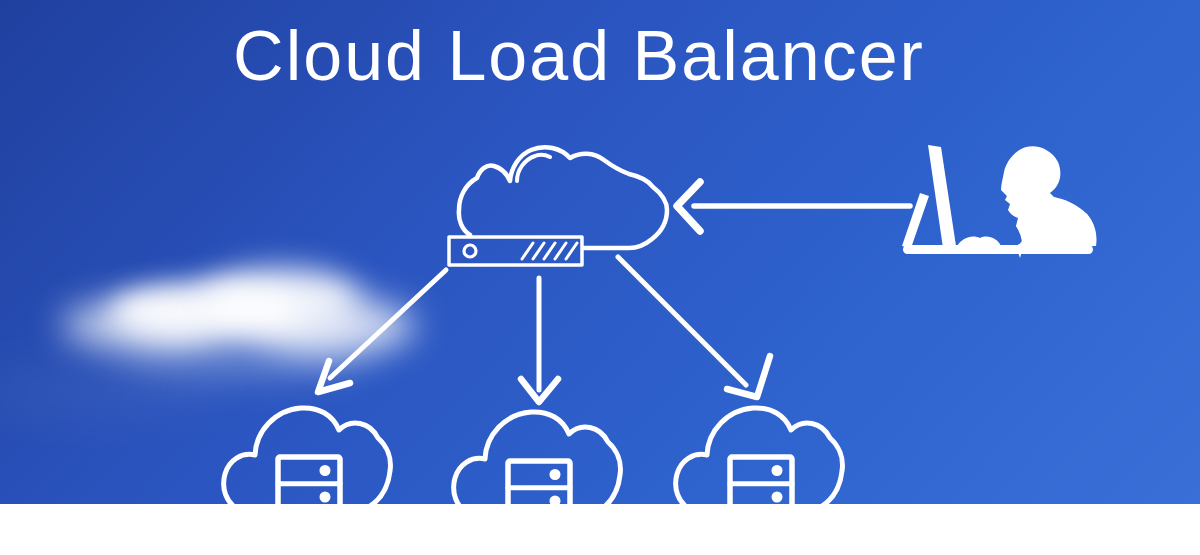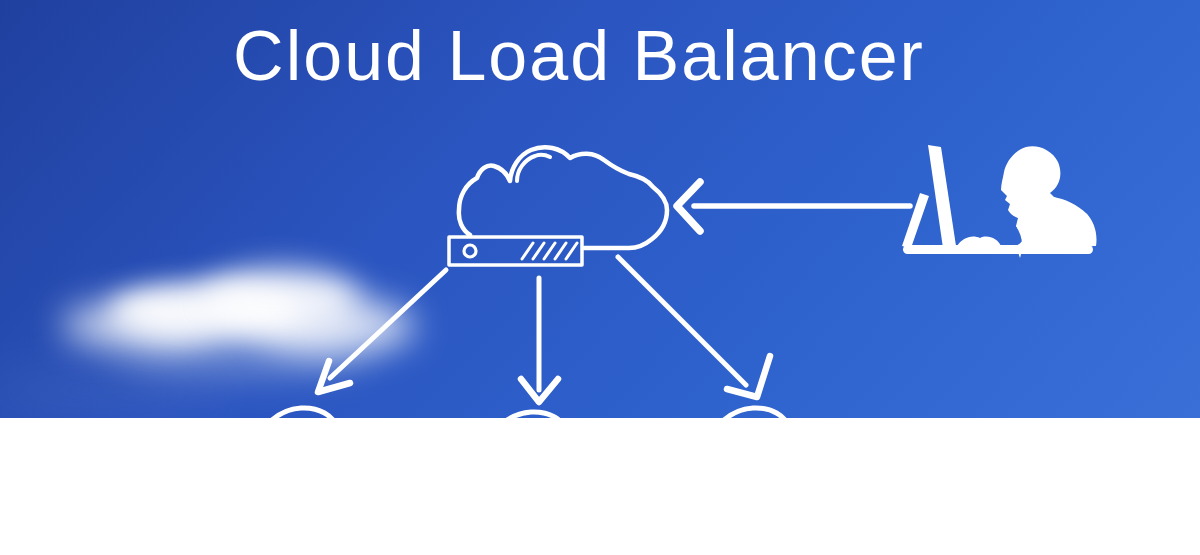--- a/index.html
+++ b/index.html
@@ -1,18 +1,18 @@
 <!DOCTYPE html>
 <html style="--sky-top-left: #20409f; --sky-mid: #2b55c0; --sky-lower-mid: #2e62cd; --sky-bottom-right: #3a6fd8; --line-white: #ffffff;"><head>
 <meta charset="utf-8">
 <style>
   html,body{margin:0;padding:0;}
   .stage{
     position:relative;
-    width:1200px;height:418px;
+    width:1200px;height:504px;
     overflow:hidden;
     background:linear-gradient(133deg,
       var(--sky-top-left,#20409f) 0%,
       var(--sky-mid,#2b55c0) 38%,
       var(--sky-lower-mid,#2e62cd) 68%,
       var(--sky-bottom-right,#3a6fd8) 100%);
     font-family:"Liberation Sans", sans-serif;
   }
   .title{
     position:absolute;top:14px;left:0;width:1200px;

